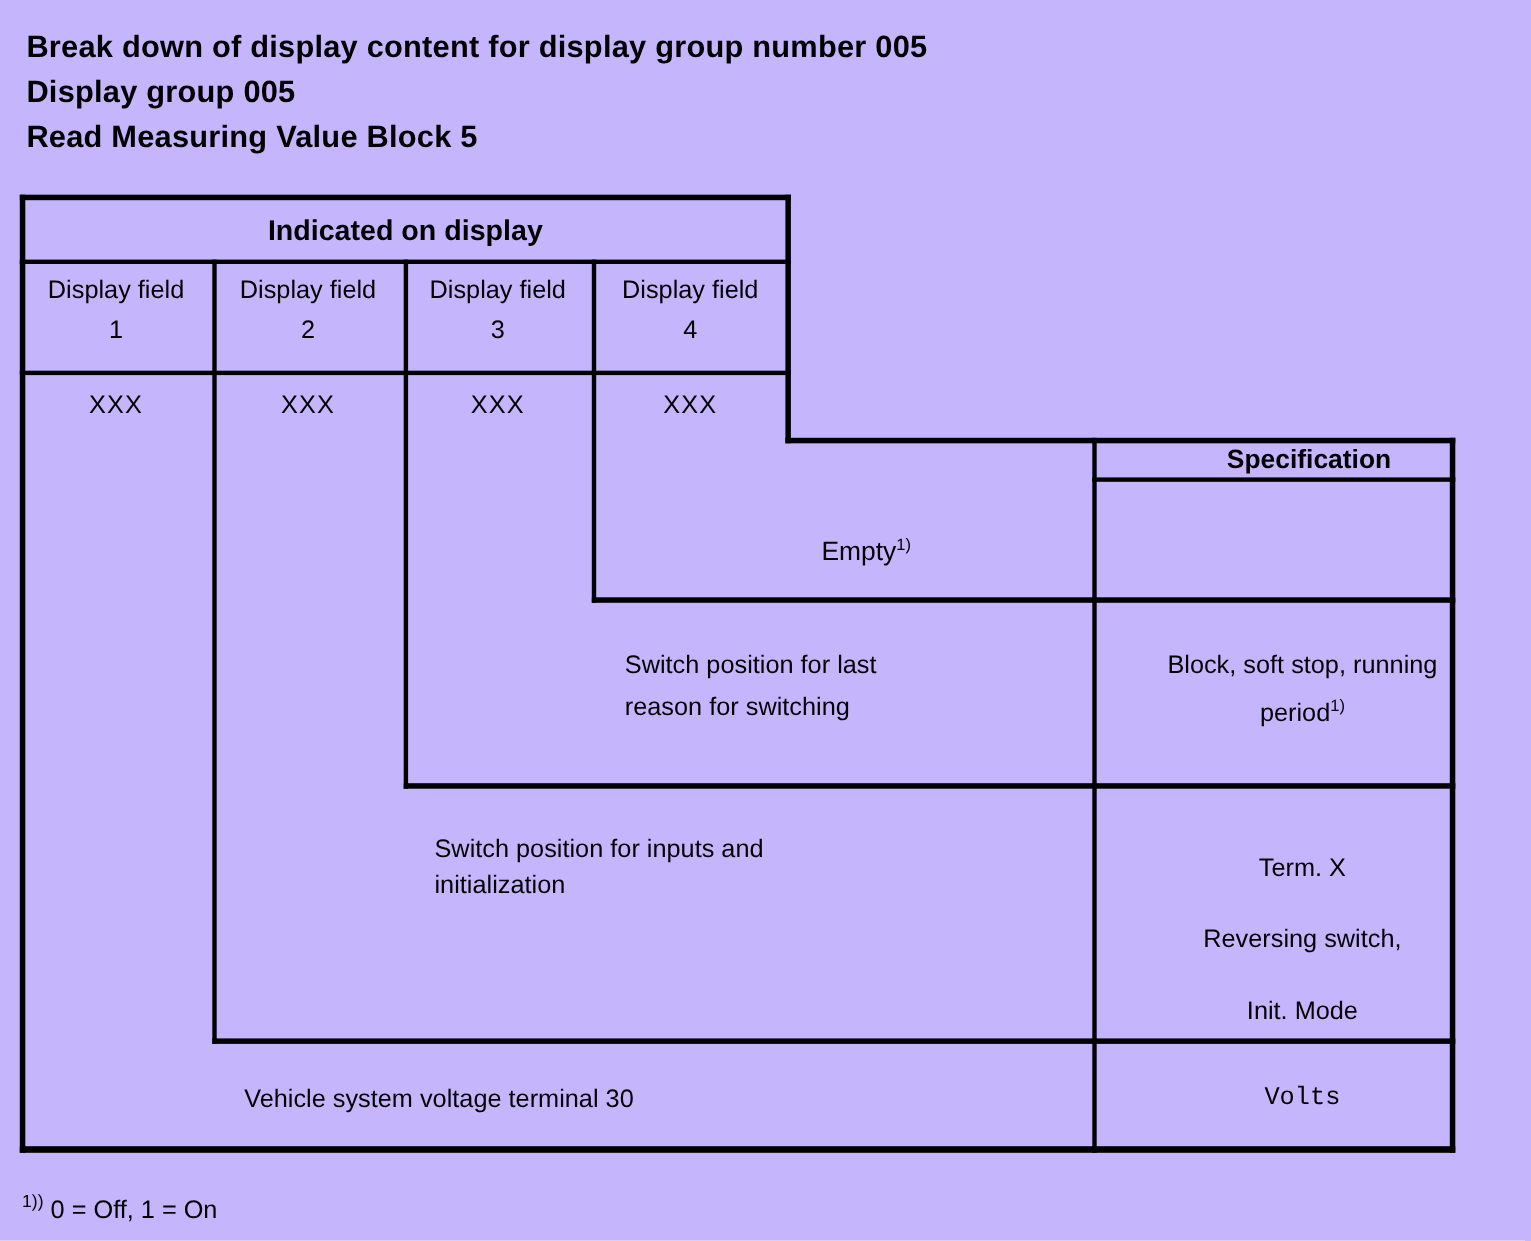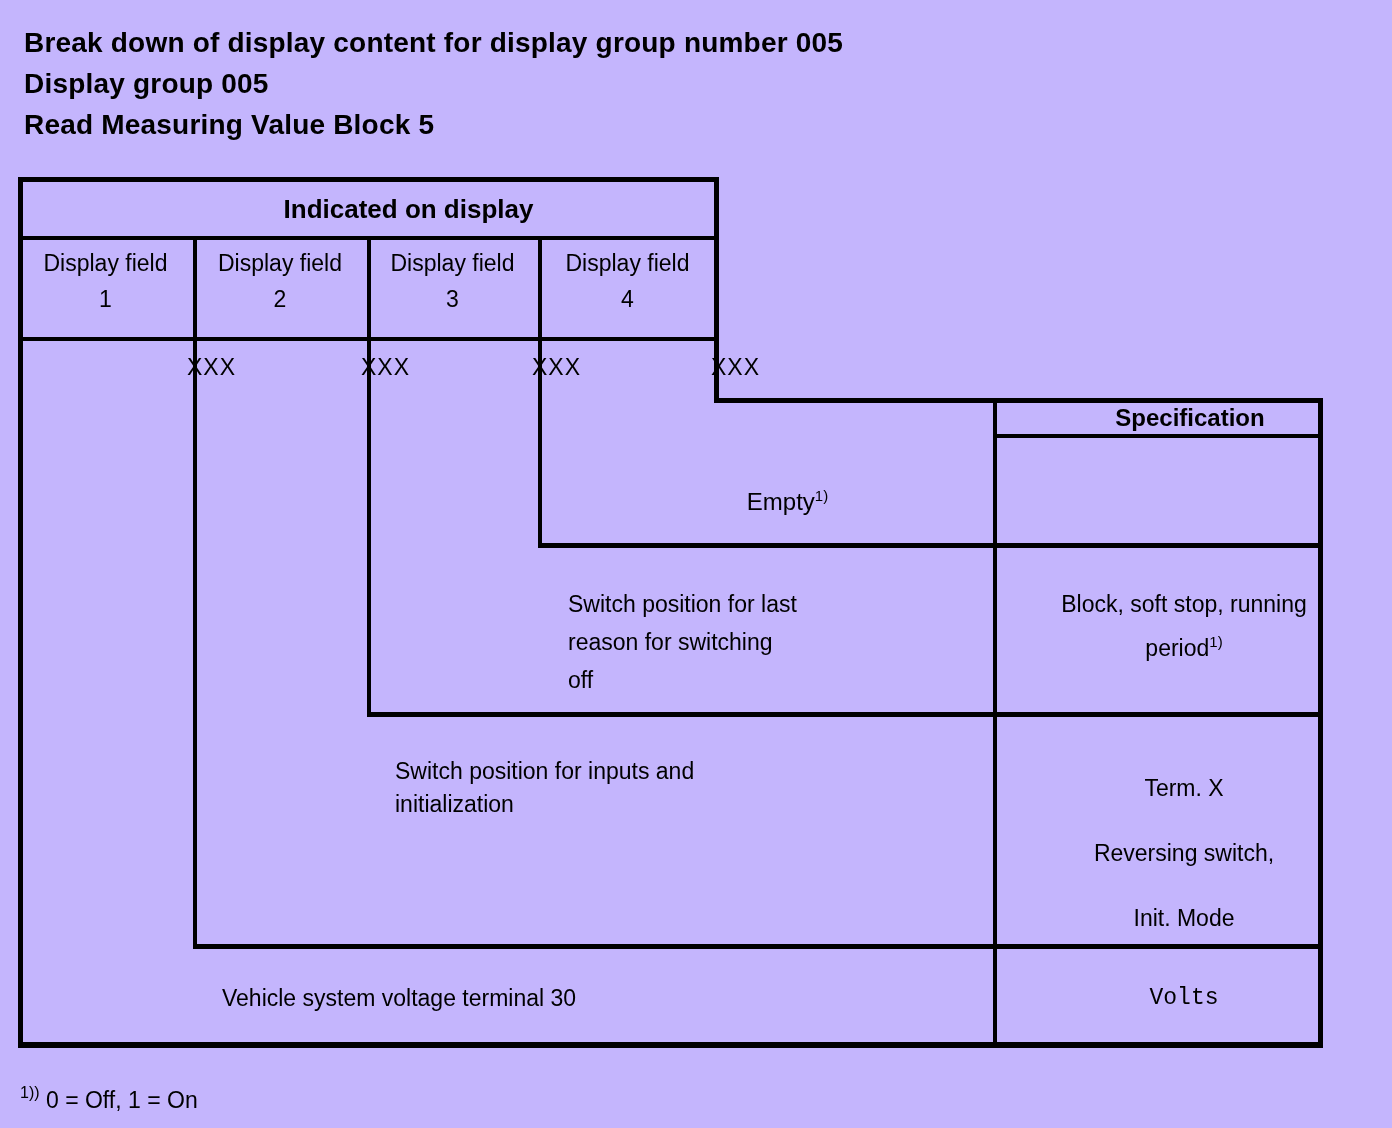--- a/index.html
+++ b/index.html
@@ -22,36 +22,35 @@
     left: 24px; top: 22px;
     font-size: 28px; font-weight: bold;
     line-height: 41px;
     letter-spacing: 0.2px;
     white-space: nowrap;
   }
   .indicated-header {
     position: absolute;
     left: 18px; top: 194px; width: 701px;
     text-align: center;
-    font-size: 26px; font-weight: bold; padding-left: 40px;
+    font-size: 26px; font-weight: bold;
   }
   .col-header {
     position: absolute;
     top: 245px;
     text-align: center;
     font-size: 23px;
     line-height: 36px;
   }
   .xxx-cell {
     position: absolute;
     top: 354px;
-    text-align: right;
+    text-align: center;
     font-size: 23px;
     letter-spacing: 1px;
-    margin-left: 43px;
   }
   .spec-header {
     position: absolute;
     left: 993px; top: 404px; width: 394px;
     text-align: center;
     font-size: 24px; font-weight: bold;
   }
   .cell-empty {
     position: absolute;
     left: 560px; top: 487px; width: 455px;
@@ -132,21 +131,20 @@
 
   <div class="spec-header">Specification</div>
 
   <div class="cell-empty">
     <span>Empty</span><span class="sup">1)</span>
   </div>
 
   <div class="desc-block" style="left:568px; top:585px; line-height:38px;">
     <div>Switch position for last</div>
     <div>reason for switching</div>
-    <div>off</div>
   </div>
   <div class="spec-cell" style="top:585px; line-height:38px;">
     <div>Block, soft stop, running</div>
     <div><span>period</span><span class="sup">1)</span></div>
   </div>
 
   <div class="desc-block" style="left:395px; top:755px; line-height:33px;">
     <div>Switch position for inputs and</div>
     <div>initialization</div>
   </div>

